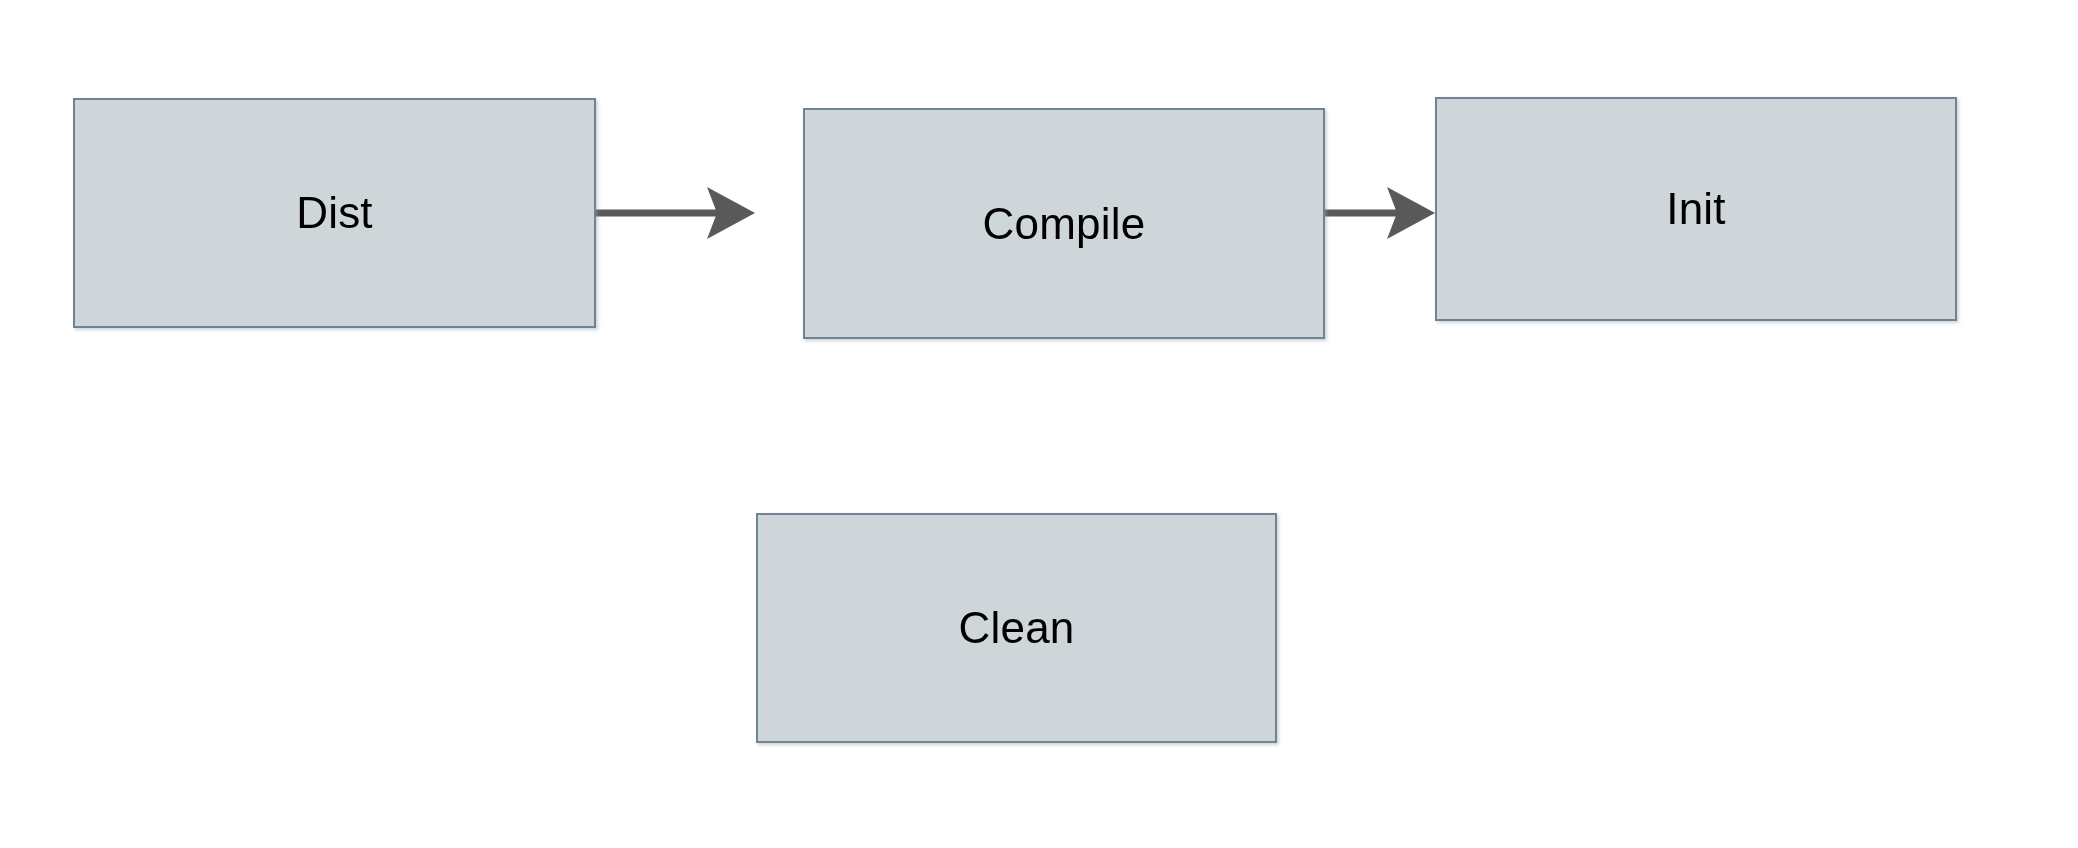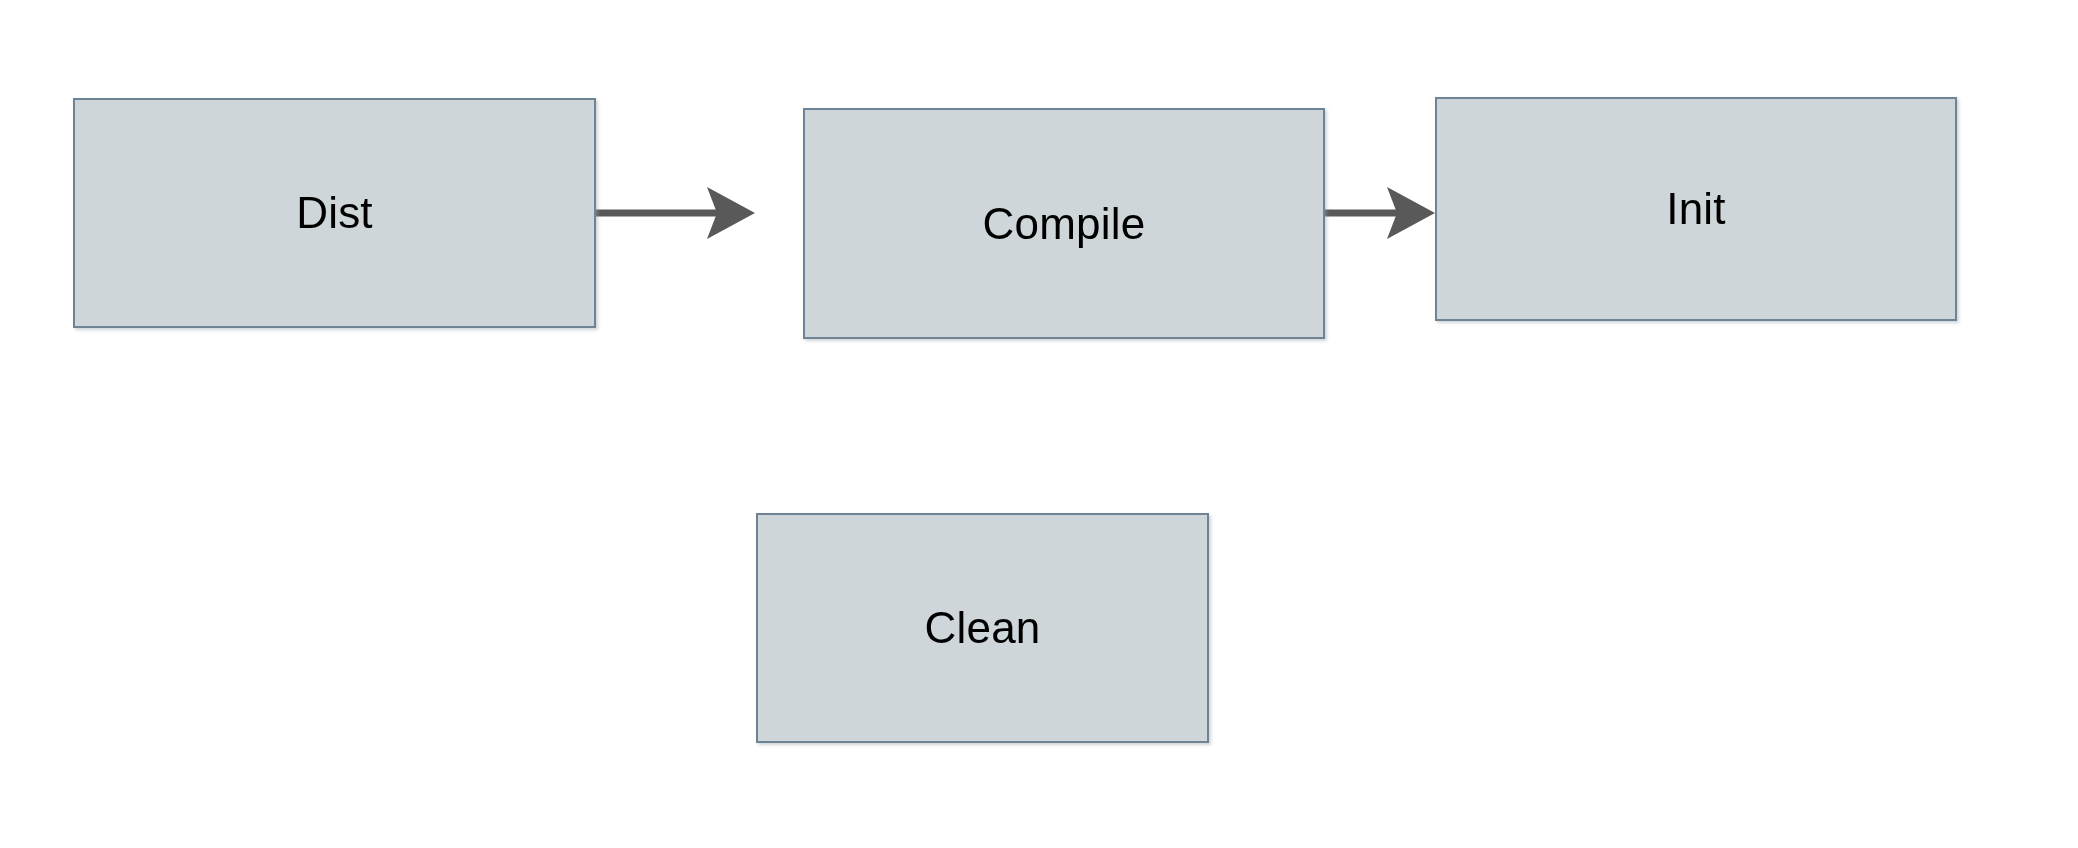--- a/index.html
+++ b/index.html
@@ -43,21 +43,21 @@
     left: 0;
     top: 0;
     width: 2078px;
     height: 848px;
     pointer-events: none;
   }
   
   .node-dist    { left: 73px;  top: 98px; width: 523px; height: 230px; }
   .node-compile { left: 755px; top: 108px; width: 522px; height: 231px; margin-left: 48px; }
   .node-init    { left: 1435px;top: 97px; width: 522px; height: 224px; }
-  .node-clean   { left: 756px; top: 513px;width: 453px; height: 230px; }
+  .node-clean   { left: 756px; top: 513px;width: 521px; height: 230px; }
 </style>
 </head>
 <body>
 
 <div id="canvas">
 
   <svg class="edge-layer" viewBox="0 0 2078 848" width="2078" height="848" xmlns="http://www.w3.org/2000/svg">
     <g>
       <line x1="596" y1="213" x2="742" y2="213" stroke="#595959" stroke-width="7"></line>
       <path d="M 755 213 L 707 187 L 717 213 L 707 239 Z" fill="#595959"></path>

